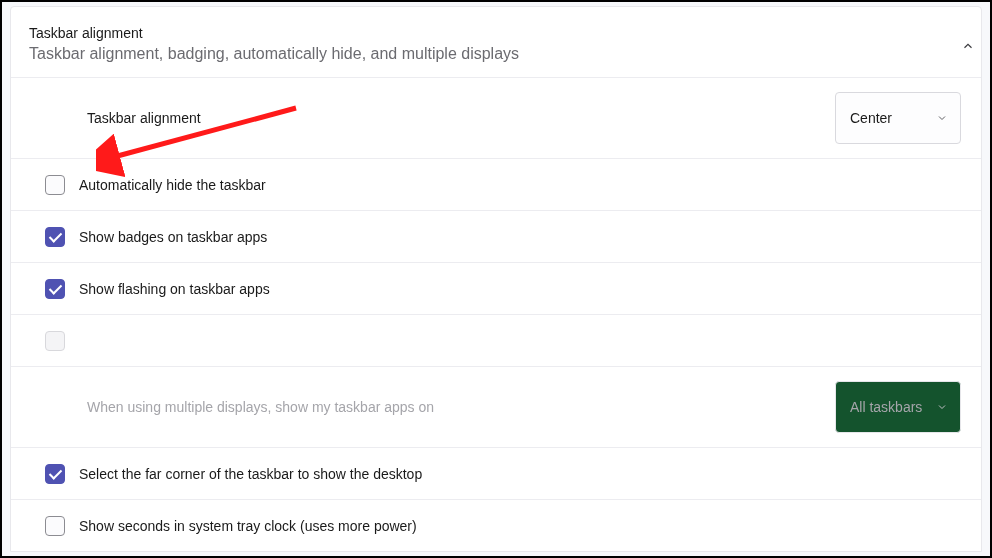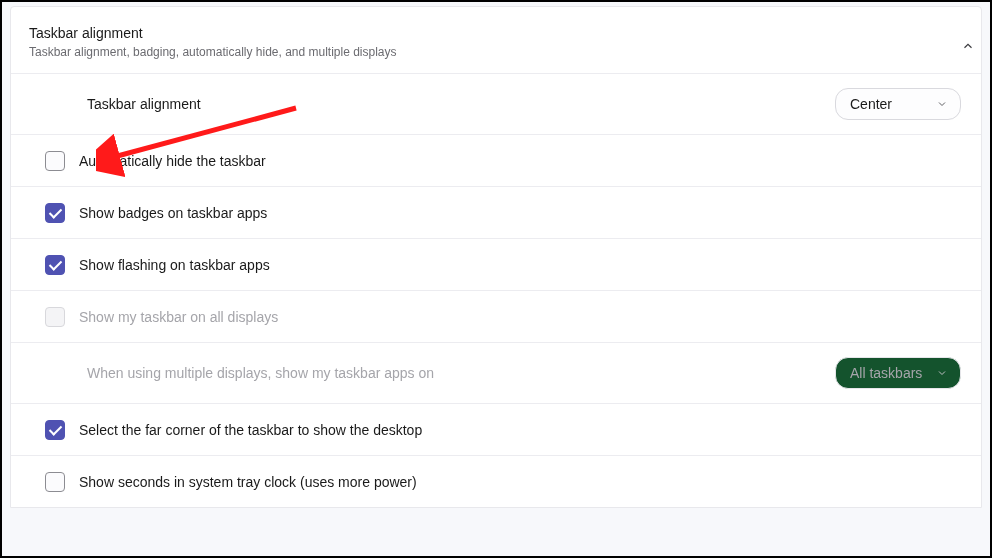--- a/index.html
+++ b/index.html
@@ -30,21 +30,21 @@
       position: relative;
       border-bottom: 1px solid #ececf0;
     }
     .panel-title {
       font-size: 14px;
       font-weight: 400;
       color: #1a1a1a;
       margin-bottom: 4px;
     }
     .panel-subtitle {
-      font-size: 12px;
+      font-size: 16px;
       color: #6b6b70;
       font-weight: 400;
     }
     .chevron-up {
       position: absolute;
       right: 6px;
       top: 32px;
       width: 14px;
       height: 14px;
       overflow: hidden;
@@ -102,24 +102,24 @@
     }
     .checkbox.disabled {
       border-color: #d8d8dc;
       background: #f4f4f6;
     }
     .dropdown {
       display: inline-flex;
       align-items: center;
       justify-content: space-between;
       width: 126px;
-      height: 32px;
+      height: 52px;
       padding: 0 12px 0 14px;
       border: 1px solid #d9d9de;
-      border-radius: 13px;
+      border-radius: 4px;
       background: #fdfdfe;
       font-size: 14px;
       color: #1a1a1a;
     }
     .dropdown.disabled {
       color: #a5a5aa;
       border-color: #e6e6ea;
       background: #14532d;
     }
     .dropdown .dd-chevron {
@@ -181,21 +181,20 @@
         <span class="label">Show badges on taskbar apps</span>
       </div>
 
       <div class="row">
         <span class="checkbox checked"></span>
         <span class="label">Show flashing on taskbar apps</span>
       </div>
 
       <div class="row disabled">
         <span class="checkbox disabled"></span>
-        <span class="label">Show my taskbar on all displays</span>
       </div>
 
       <div class="row disabled">
         <span class="label">When using multiple displays, show my taskbar apps on</span>
         <div class="dropdown disabled">
           <span>All taskbars</span>
           <span class="dd-chevron">
             <svg viewBox="0 0 24 24" width="12" height="12" fill="none" stroke-width="2">
                 <polyline points="6 9 12 15 18 9"></polyline>
               </svg>

